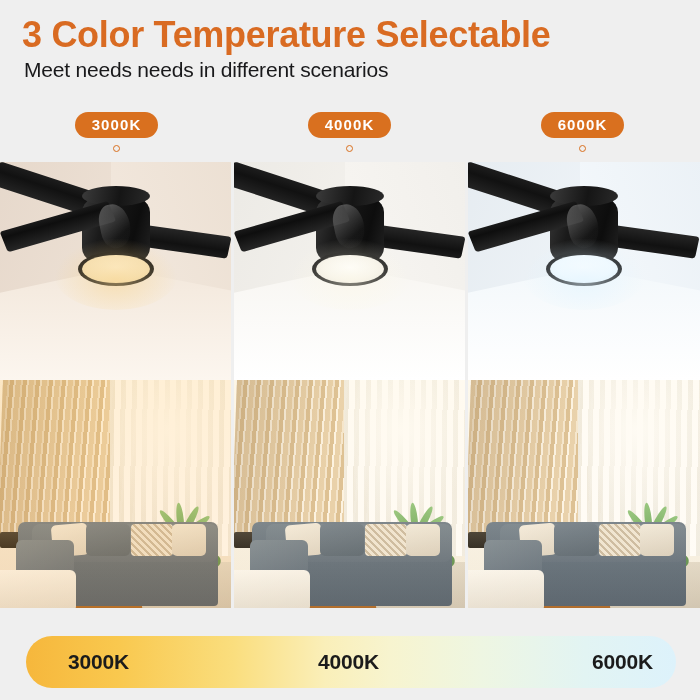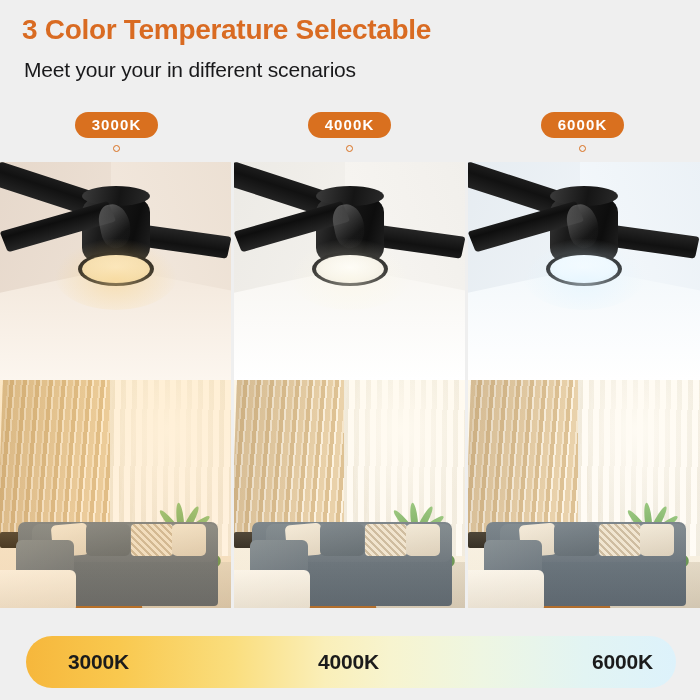--- a/index.html
+++ b/index.html
@@ -20,21 +20,21 @@
     position: absolute;
     left: 0; top: 0;
     width: 700px;
     height: 100px;
     background: #efefef;
   }
   .title {
     position: absolute;
     left: 22px;
     top: 14px;
-    font-size: 28px;
+    font-size: 36px;
     font-weight: bold;
     color: #d96b22;
     letter-spacing: -0.3px;
     white-space: nowrap;
   }
   .subtitle {
     position: absolute;
     left: 24px;
     top: 58px;
     font-size: 21px;
@@ -381,21 +381,21 @@
   }
   .gl-1 { left: 68px; }
   .gl-2 { left: 318px; }
   .gl-3 { left: 592px; }
 </style>
 </head>
 <body>
 
 <div class="header">
   <div class="title">3 Color Temperature Selectable</div>
-  <div class="subtitle">Meet your your in different scenarios</div>
+  <div class="subtitle">Meet needs needs in different scenarios</div>
 </div>
 
 <div class="badge-row">
 
   <div class="badge-wrap b1">
     <span class="badge">3000K</span>
     <span class="badge-dot"></span>
   </div>
 
   <div class="badge-wrap b2">

